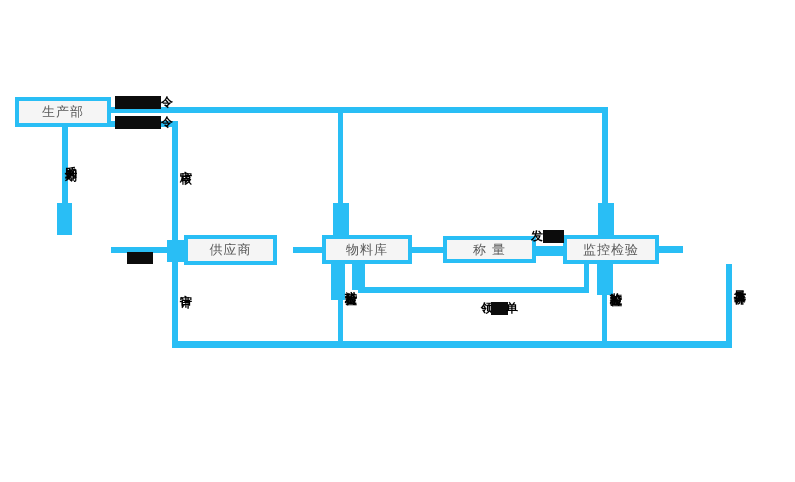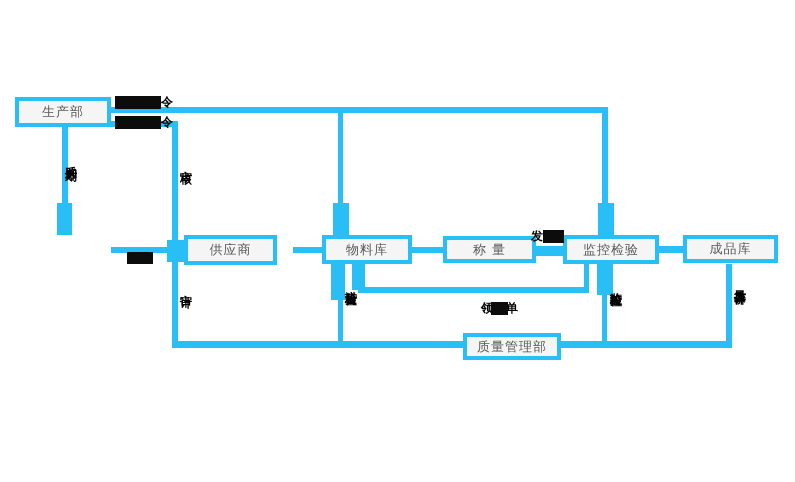--- a/index.html
+++ b/index.html
@@ -69,26 +69,20 @@
   </div>
   <div class="node" style="left:443px;top:236px;width:93px;height:27px;">
     <span>称 量</span>
   </div>
   <div class="node" style="left:322px;top:235px;width:90px;height:29px;">
     <span>物料库</span>
   </div>
   <div class="node" style="left:563px;top:235px;width:96px;height:29px;">
     <span>监控检验</span>
   </div>
-  <div class="node" style="left:683px;top:235px;width:95px;height:28px;">
-    <span>成品库</span>
-  </div>
-  <div class="node" style="left:463px;top:333px;width:98px;height:27px;">
-    <span>质量管理部</span>
-  </div>
 
   <div class="lblrow" style="left:115px;top:96px;height:13px;">
     <span class="redact" style="width:46px;height:13px;"></span>
     <span>令</span>
   </div>
   <div class="lblrow" style="left:115px;top:116px;height:13px;">
     <span class="redact" style="width:46px;height:13px;"></span>
     <span>令</span>
   </div>
 

